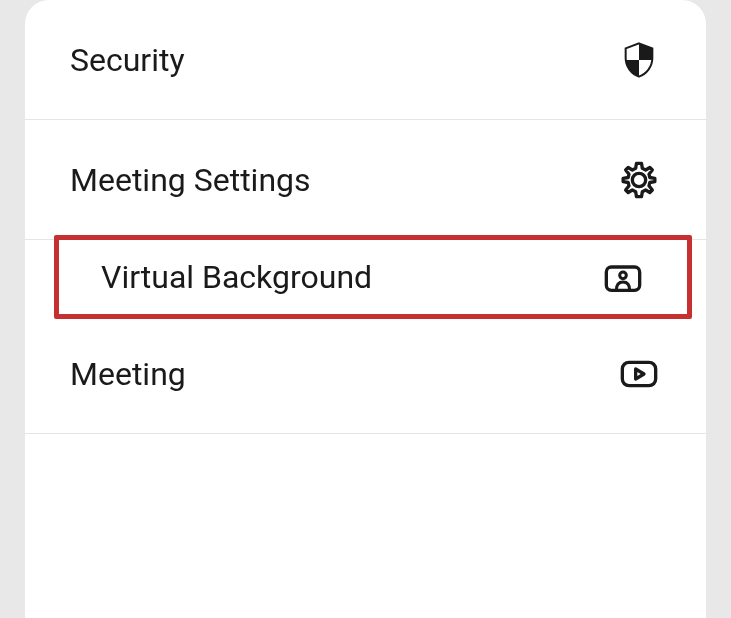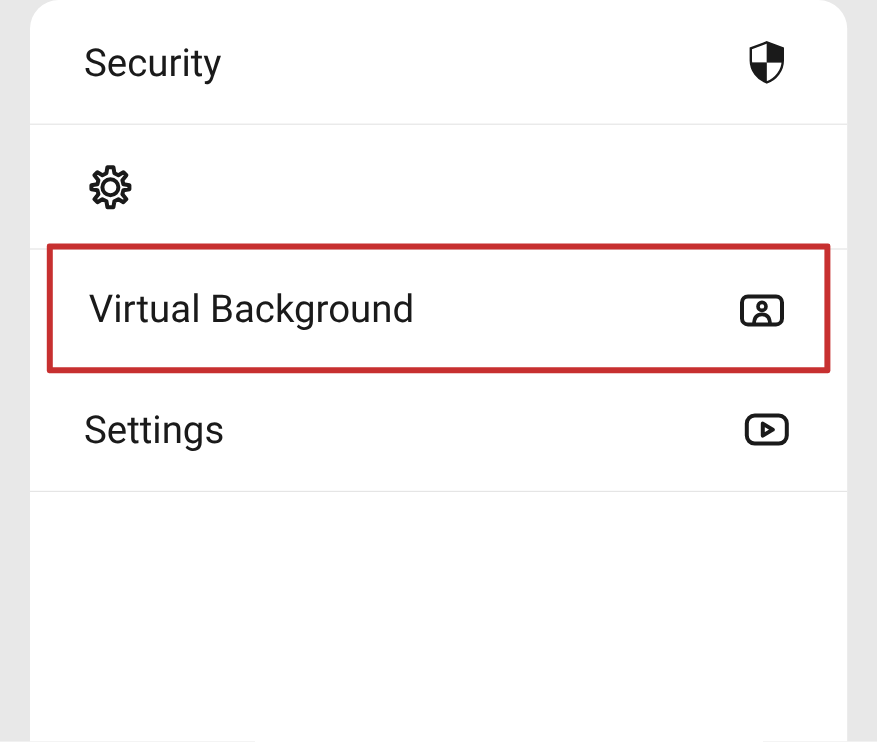--- a/index.html
+++ b/index.html
@@ -19,32 +19,32 @@
       border-radius: 24px 24px 0 0;
       margin: 0 25px;
       height: 100%;
       overflow: hidden;
     }
     .menu-item {
       display: flex;
       align-items: center;
       justify-content: space-between;
       padding: 0 45px;
-      height: 104px;
+      height: 120px;
       border-bottom: 1px solid #e5e5e5;
       cursor: pointer;
     }
     .menu-item.highlighted {
       border: 5px solid #c73030;
       border-radius: 2px;
-      margin: -5px 14px -5px 14px;
-      padding: 0 30px;
+      margin: -5px 14px -5px 29px;
+      padding: 0 42px;
       position: relative;
       z-index: 1;
-      height: 108px;
+      height: 84px;
     }
     .menu-item.highlighted .menu-label {
       margin-left: 0;
     }
     .menu-label {
       font-size: 32px;
       color: #1a1a1a;
       font-weight: 400;
     }
     .icon-container {
@@ -77,41 +77,42 @@
         <path d="M12 2 L4 5 L4 12 L12 12 Z" fill="#ffffff"></path>
         <path d="M12 2 L20 5 L20 12 L12 12 Z" fill="#1a1a1a"></path>
         <path d="M12 12 L12 22 C7.5 20.5 4 16 4 12 Z" fill="#1a1a1a"></path>
         <path d="M12 2 L20 5 L20 11 C20 16 16.5 20.5 12 22 C7.5 20.5 4 16 4 11 L4 5 Z" stroke="#1a1a1a" stroke-width="1.2" fill="none"></path>
       </svg>
     </span>
   </div>
 
 
   <div class="menu-item">
+    <span class="menu-label">Meeting Settings</span>
     <span class="icon-container">
       <svg viewBox="0 0 24 24" fill="none">
         <path d="M12 8 A4 4 0 1 1 12 16 A4 4 0 1 1 12 8" stroke="#1a1a1a" stroke-width="2" fill="none"></path>
         <path d="M12 2 L13.5 2 L14 5 L16 6 L18.5 4.5 L20 6 L18 8.5 L18.5 10.5 L21.5 11 L21.5 13 L18.5 13.5 L18 15.5 L20 18 L18.5 19.5 L16 18 L14 19 L13.5 22 L10.5 22 L10 19 L8 18 L5.5 19.5 L4 18 L6 15.5 L5.5 13.5 L2.5 13 L2.5 11 L5.5 10.5 L6 8.5 L4 6 L5.5 4.5 L8 6 L10 5 L10.5 2 Z" stroke="#1a1a1a" stroke-width="2" stroke-linejoin="round" fill="none"></path>
       </svg>
     </span>
   </div>
 
   <div class="menu-item highlighted">
     <span class="menu-label">Virtual Background</span>
     <span class="icon-container">
       <svg viewBox="0 0 24 24" fill="none">
         <rect x="2" y="6" width="20" height="14" rx="3" stroke="#1a1a1a" stroke-width="2" fill="none"></rect>
         <circle cx="12" cy="11" r="2" stroke="#1a1a1a" stroke-width="1.8" fill="none"></circle>
         <path d="M8 20 C8 16 10 15 12 15 C14 15 16 16 16 20" stroke="#1a1a1a" stroke-width="1.8" fill="none"></path>
       </svg>
     </span>
   </div>
 
   <div class="menu-item">
-    <span class="menu-label">Settings</span>
+    <span class="menu-label">Meeting</span>
     <span class="icon-container">
       <svg viewBox="0 0 24 24" fill="none">
         <rect x="2" y="5" width="20" height="14" rx="4" stroke="#1a1a1a" stroke-width="2" fill="none"></rect>
         <path d="M10 9 L15 12 L10 15 Z" stroke="#1a1a1a" stroke-width="2" stroke-linejoin="round" fill="none"></path>
       </svg>
     </span>
   </div>
 
 </div>
 

